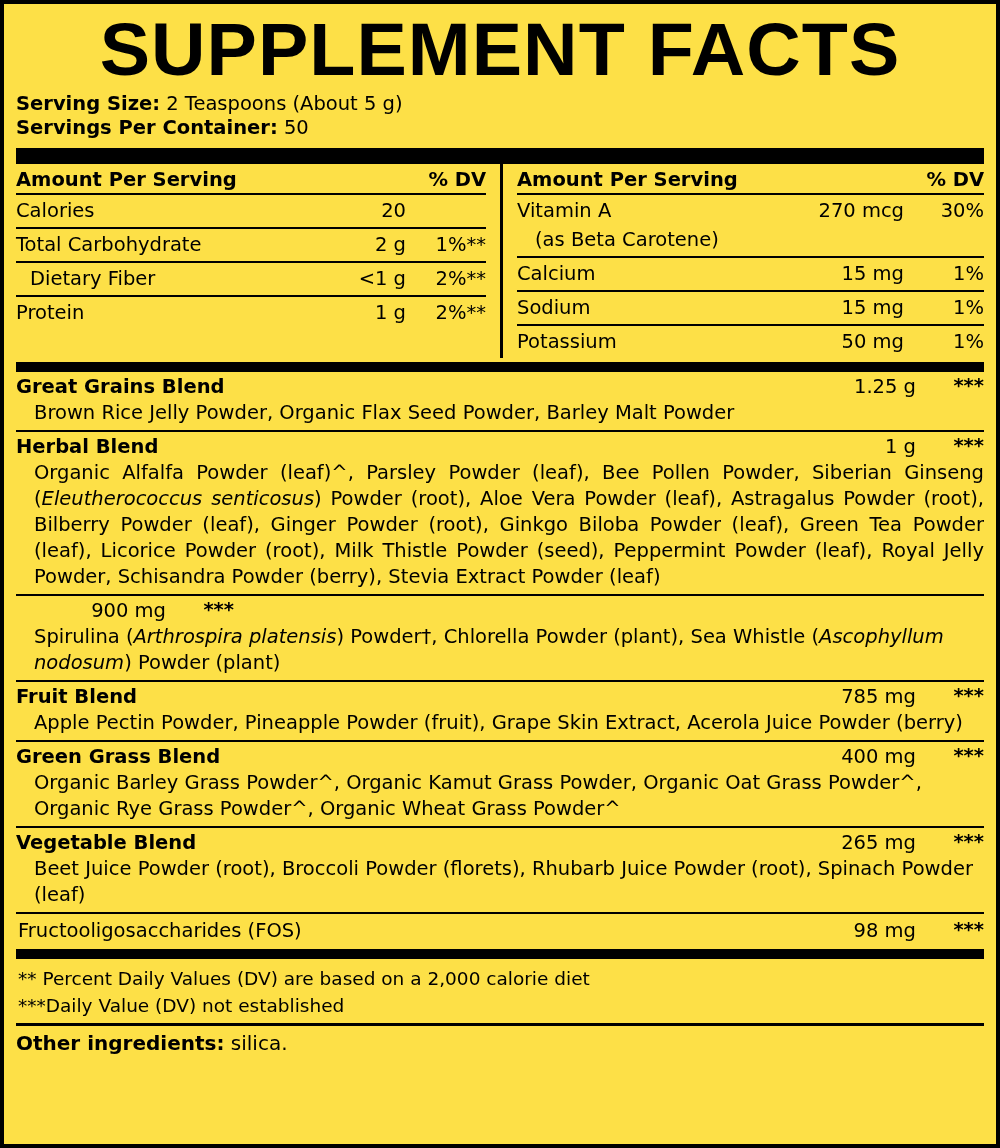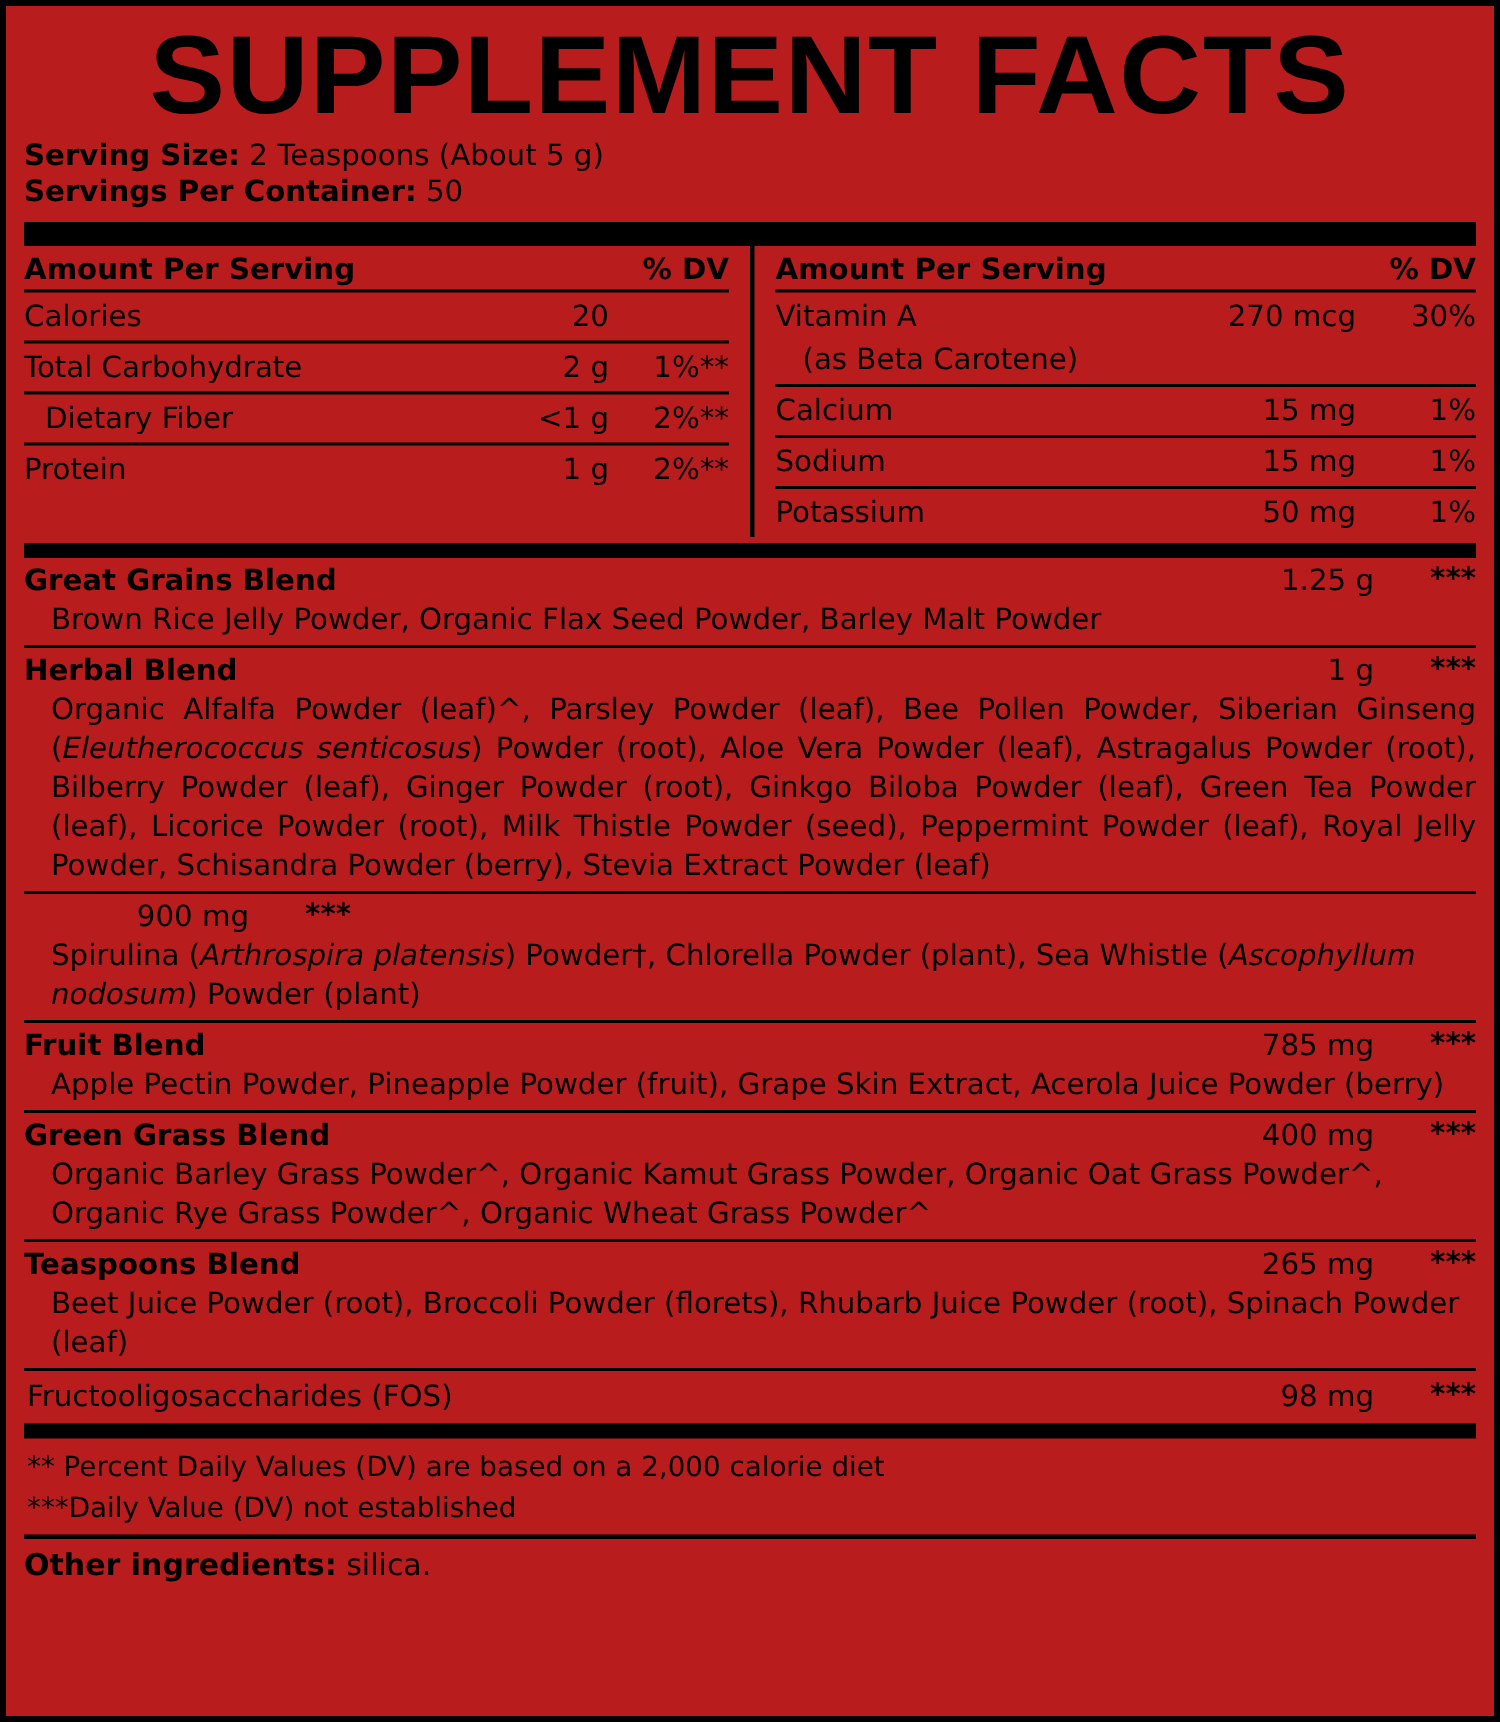--- a/index.html
+++ b/index.html
@@ -9,21 +9,21 @@
   }
   body {
     font-family: "DejaVu Sans", sans-serif;
     color: #000000;
   }
   #panel {
     position: relative;
     width: 1000px;
     height: 1148px;
     box-sizing: border-box;
-    background: #b91c1c;
+    background: #fde047;
     border: 4px solid #000000;
     padding: 6px 12px 0 12px;
     overflow: hidden;
   }
   .title {
     font-family: "Liberation Sans", sans-serif;
     font-weight: bold;
     font-size: 74px;
     line-height: 76px;
     letter-spacing: 1px;
@@ -287,21 +287,21 @@
       <div class="blend-head">
         <span class="blend-name">Green Grass Blend</span>
         <span class="blend-amt">400 mg</span>
         <span class="blend-dv">***</span>
       </div>
       <div class="blend-body nojust">Organic Barley Grass Powder^, Organic Kamut Grass Powder, Organic Oat Grass Powder^, Organic Rye Grass Powder^, Organic Wheat Grass Powder^</div>
     </div>
 
     <div class="blend">
       <div class="blend-head">
-        <span class="blend-name">Teaspoons Blend</span>
+        <span class="blend-name">Vegetable Blend</span>
         <span class="blend-amt">265 mg</span>
         <span class="blend-dv">***</span>
       </div>
       <div class="blend-body nojust">Beet Juice Powder (root), Broccoli Powder (florets), Rhubarb Juice Powder (root), Spinach Powder (leaf)</div>
     </div>
 
     <div class="blend">
       <div class="single-row">
         <span class="nm">Fructooligosaccharides (FOS)</span>
         <span class="blend-amt">98 mg</span>

